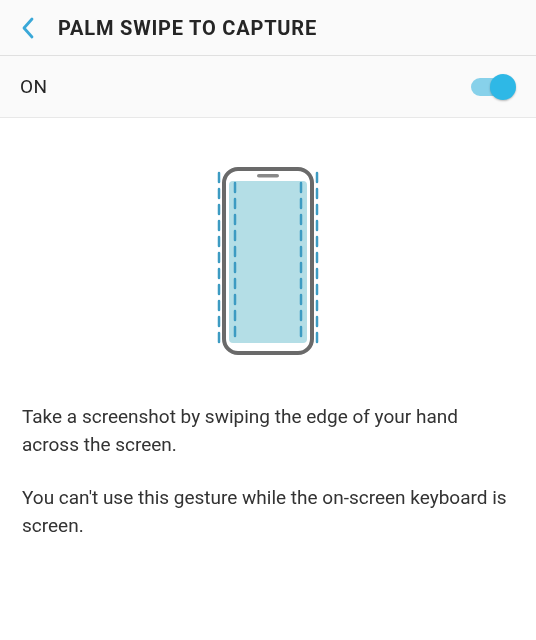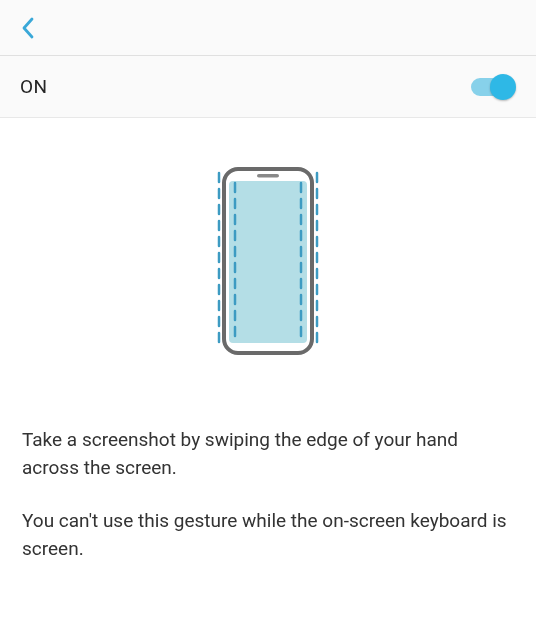--- a/index.html
+++ b/index.html
@@ -92,32 +92,32 @@
       height: 285px;
     }
     .description {
       padding: 0 22px;
     }
     .description p {
       font-size: 19px;
       line-height: 1.45;
       color: #333;
       margin-bottom: 26px;
-      margin-top: 23px;
     }
   </style>
 </head>
 <body>
 
 <div class="header">
   <div class="back-chevron">
     <svg viewBox="0 0 16 24">
       <path d="M12 3 L4 12 L12 21" stroke="#3aa8d8" stroke-width="2.8" fill="none" stroke-linecap="round" stroke-linejoin="round"></path>
     </svg>
   </div>
+  <div class="title">PALM SWIPE TO CAPTURE</div>
 </div>
 
 <div class="toggle-row">
   <div class="toggle-label">ON</div>
   <div class="toggle-switch">
     <div class="toggle-track"></div>
     <div class="toggle-thumb"></div>
   </div>
 </div>
 

